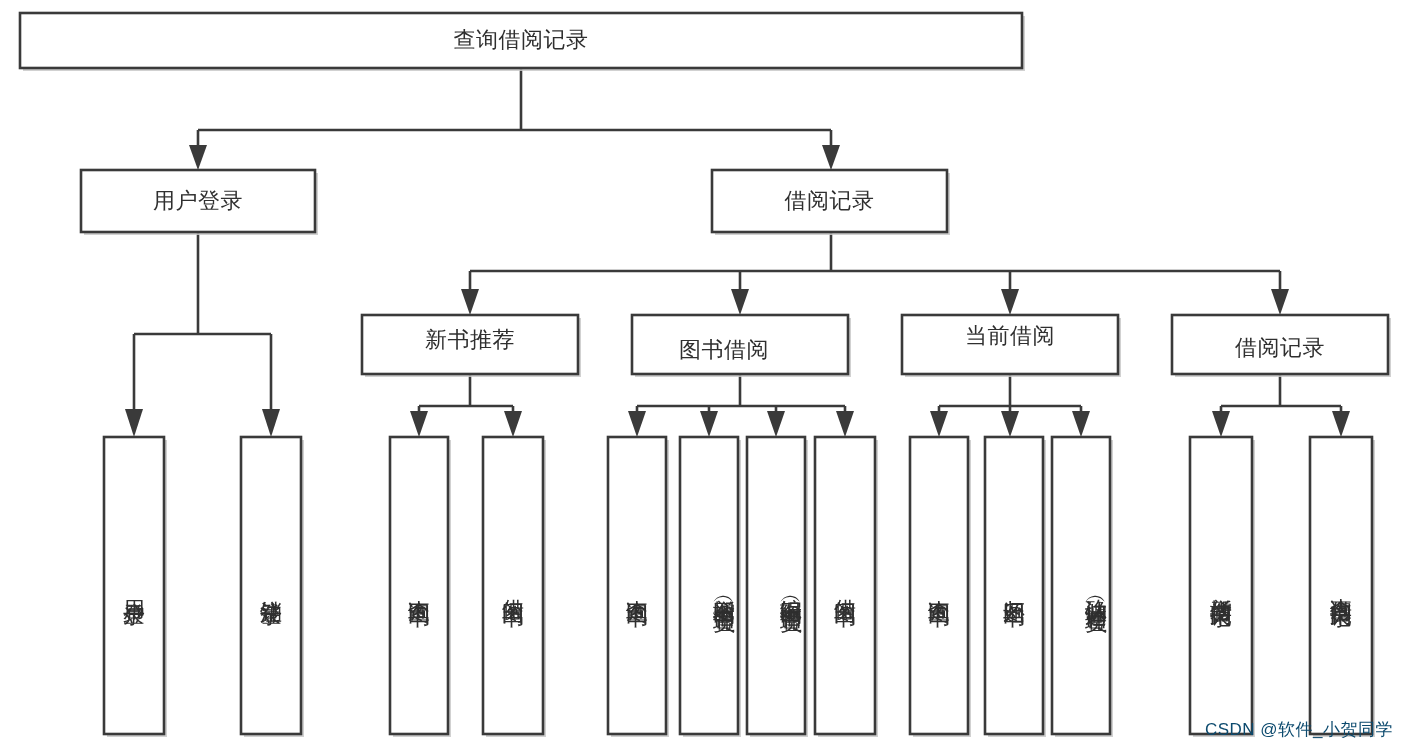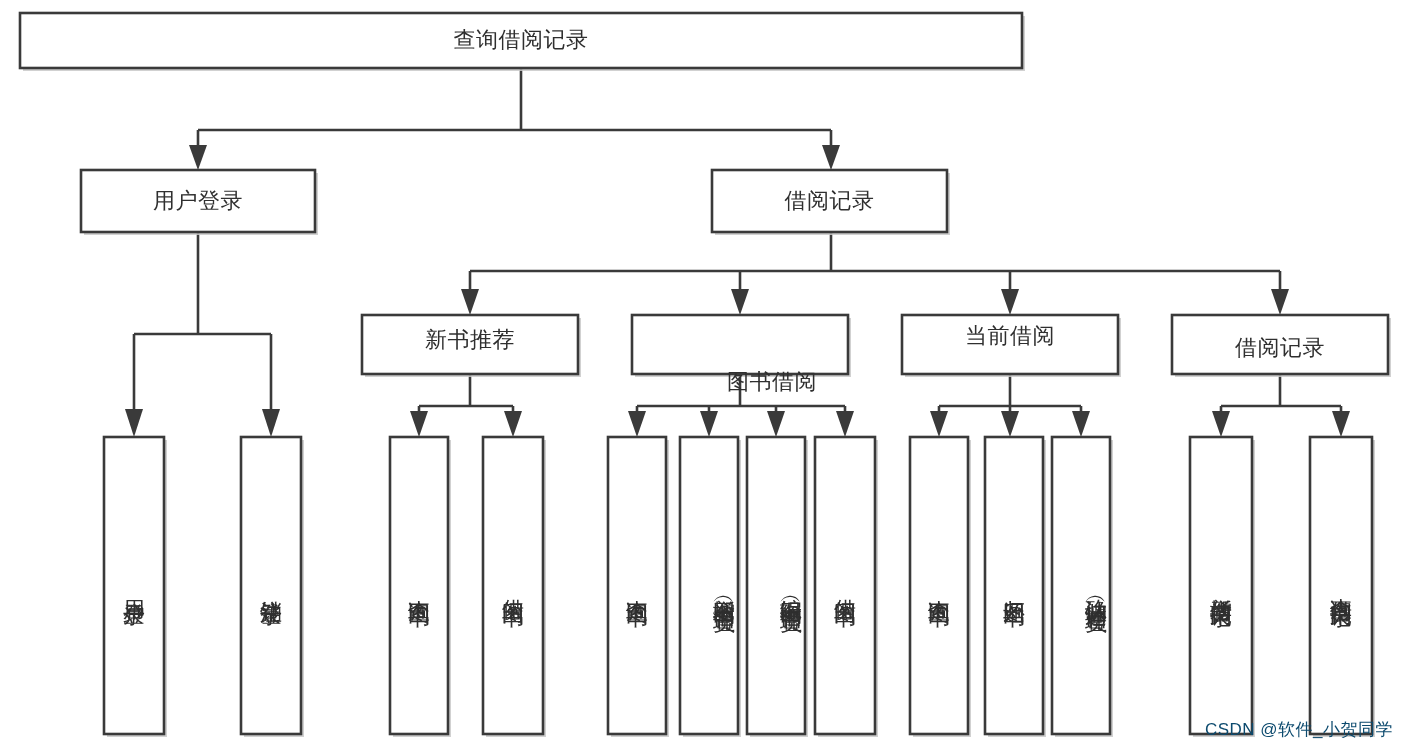--- a/index.html
+++ b/index.html
@@ -211,21 +211,21 @@
       <rect class="node-box" x="1310" y="437" width="62" height="297"></rect>
     </g>
   </svg>
 
   <div class="node-label horizontal" style="left:20px; top:13px; width:1002px; height:55px;">查询借阅记录</div>
 
   <div class="node-label horizontal" style="left:81px; top:170px; width:234px; height:62px;">用户登录</div>
   <div class="node-label horizontal" style="left:712px; top:170px; width:235px; height:62px;">借阅记录</div>
 
   <div class="node-label horizontal" style="left:362px; top:315px; width:216px; height:51px;">新书推荐</div>
-  <div class="node-label horizontal" style="left:664px; top:315px; width:216px; height:71px;margin-top:32px;">图书借阅</div>
+  <div class="node-label horizontal" style="left:616px; top:315px; width:216px; height:71px;">图书借阅</div>
   <div class="node-label horizontal" style="left:902px; top:315px; width:216px; height:42px;">当前借阅</div>
   <div class="node-label horizontal" style="left:1172px; top:315px; width:216px; height:66px;">借阅记录</div>
 
   <div class="node-label vertical" style="left:104px; top:437px; width:60px; height:297px;">用户登录</div>
   <div class="node-label vertical" style="left:241px; top:437px; width:60px; height:297px;">注销登录</div>
 
   <div class="node-label vertical" style="left:390px; top:437px; width:58px; height:297px;">查询图书</div>
   <div class="node-label vertical" style="left:483px; top:437px; width:60px; height:297px;">借阅图书</div>
 
   <div class="node-label vertical" style="left:608px; top:437px; width:58px; height:297px;">查询图书</div>

